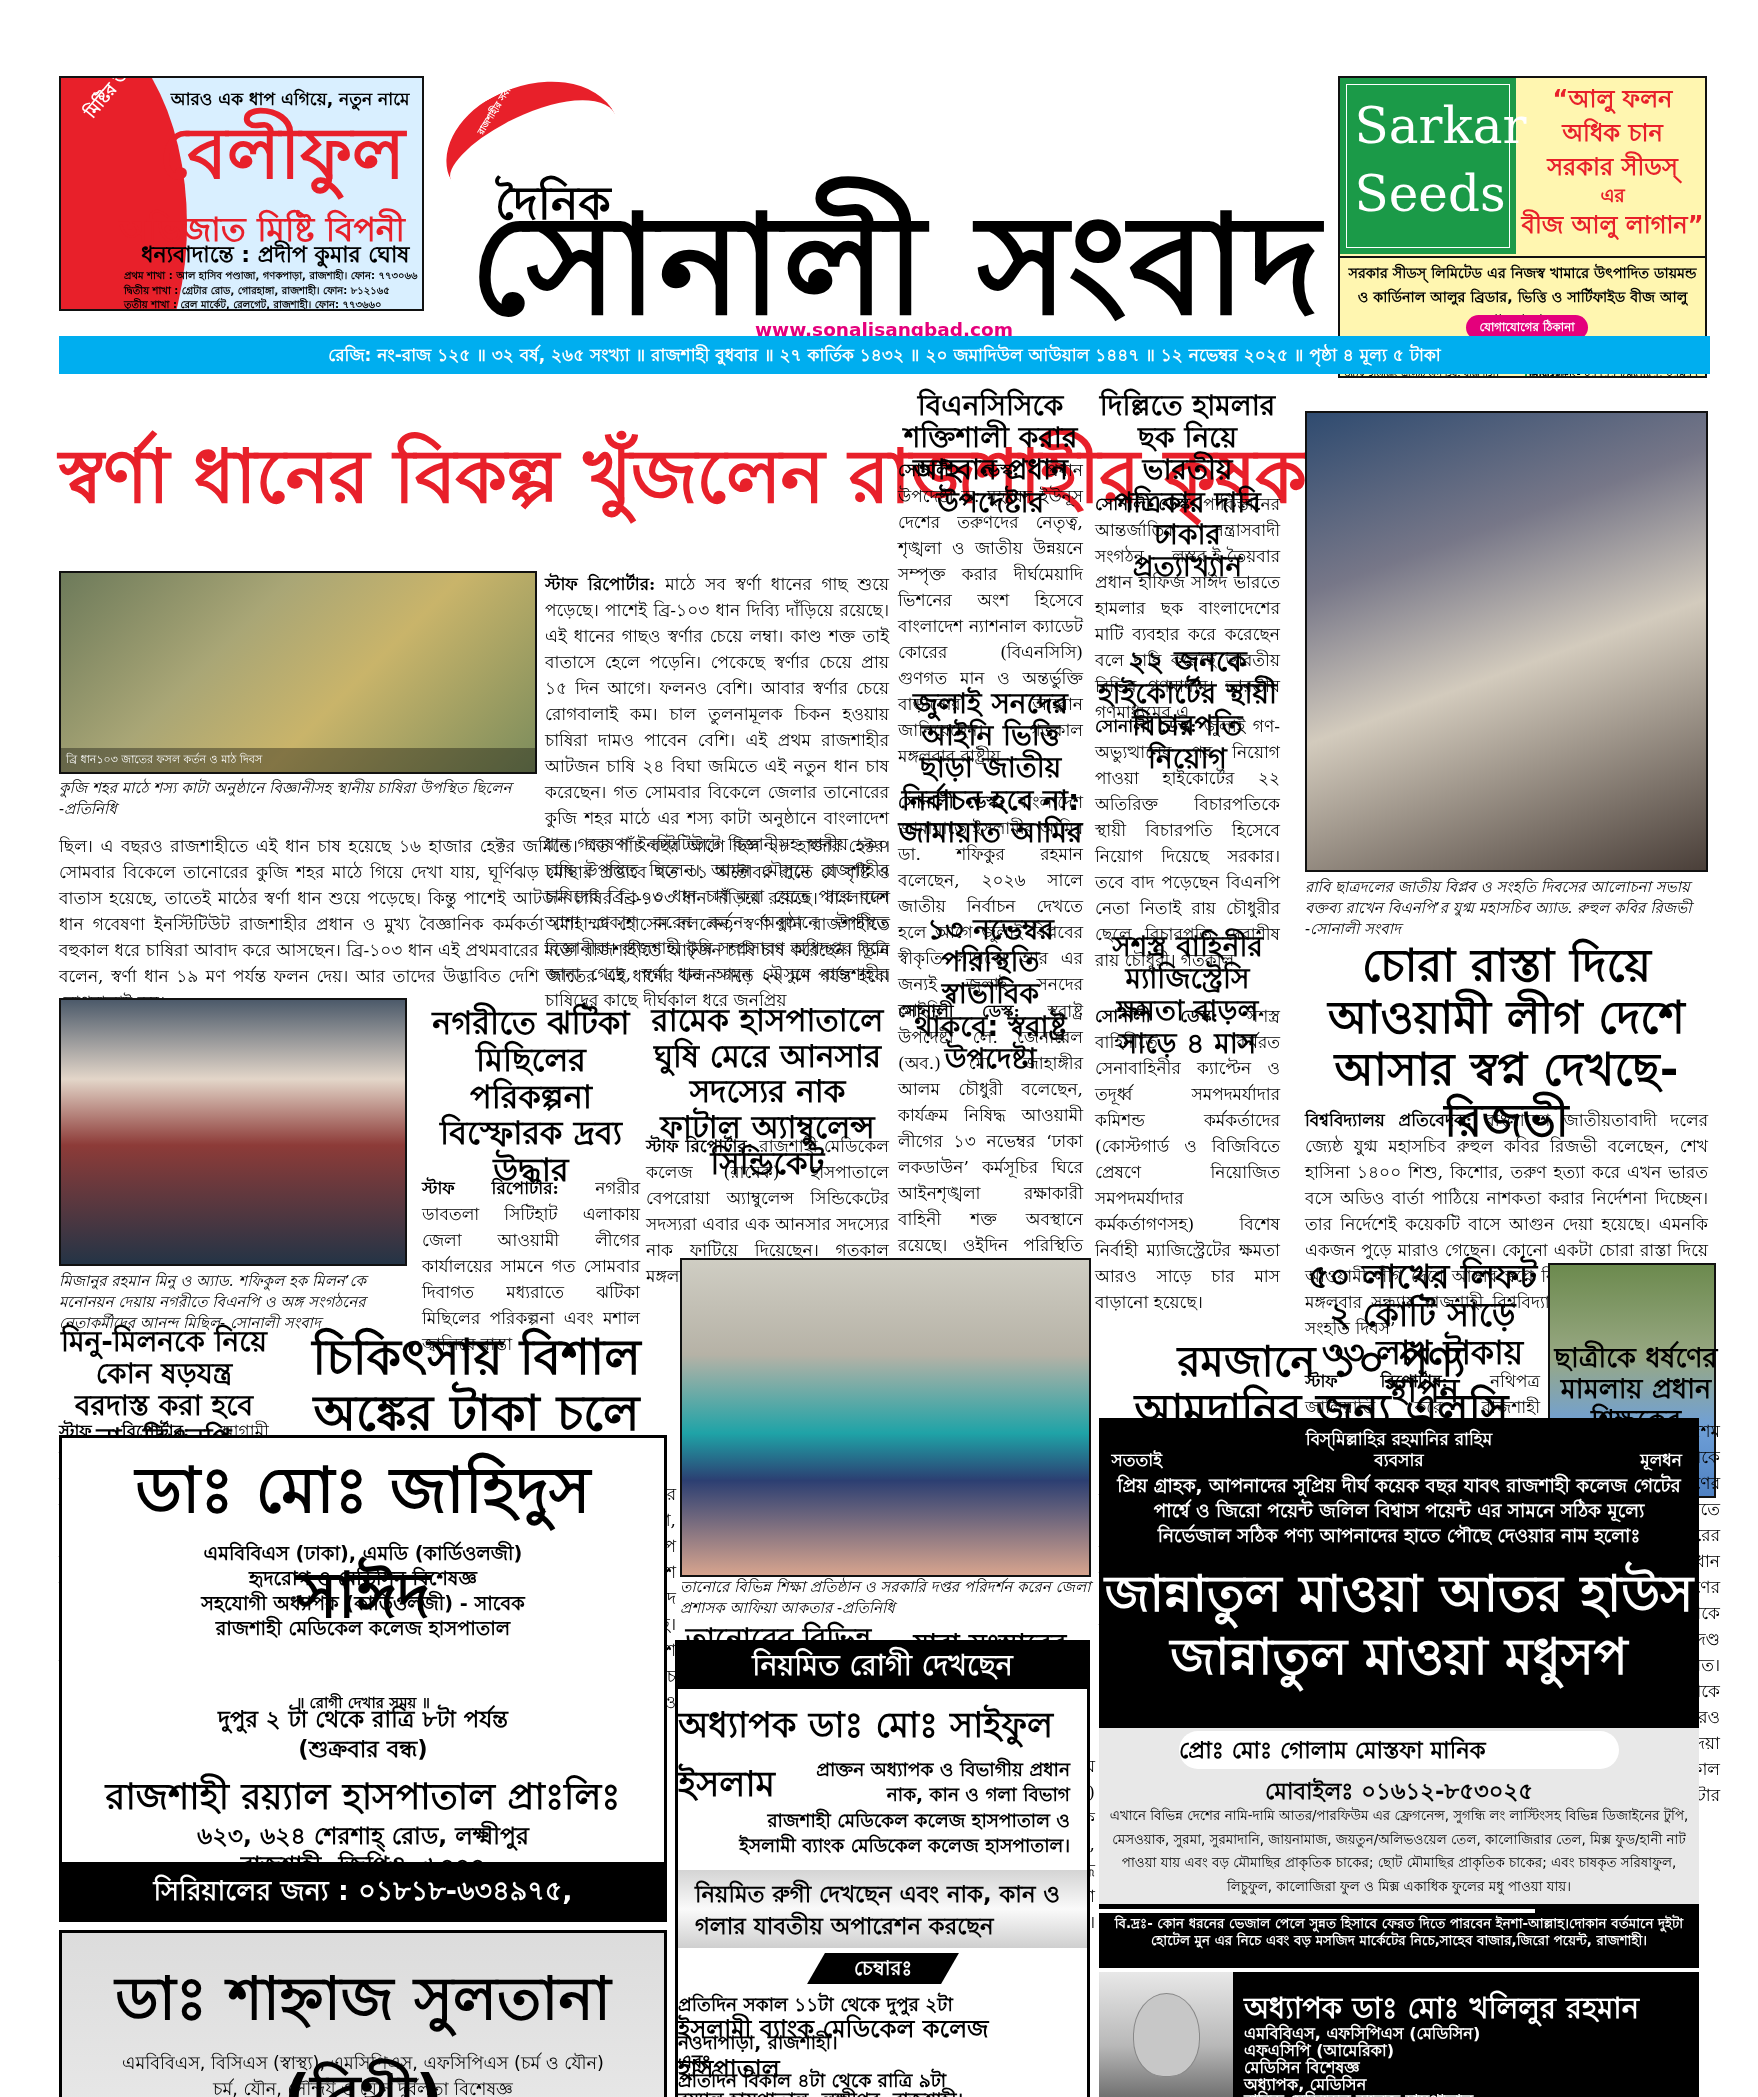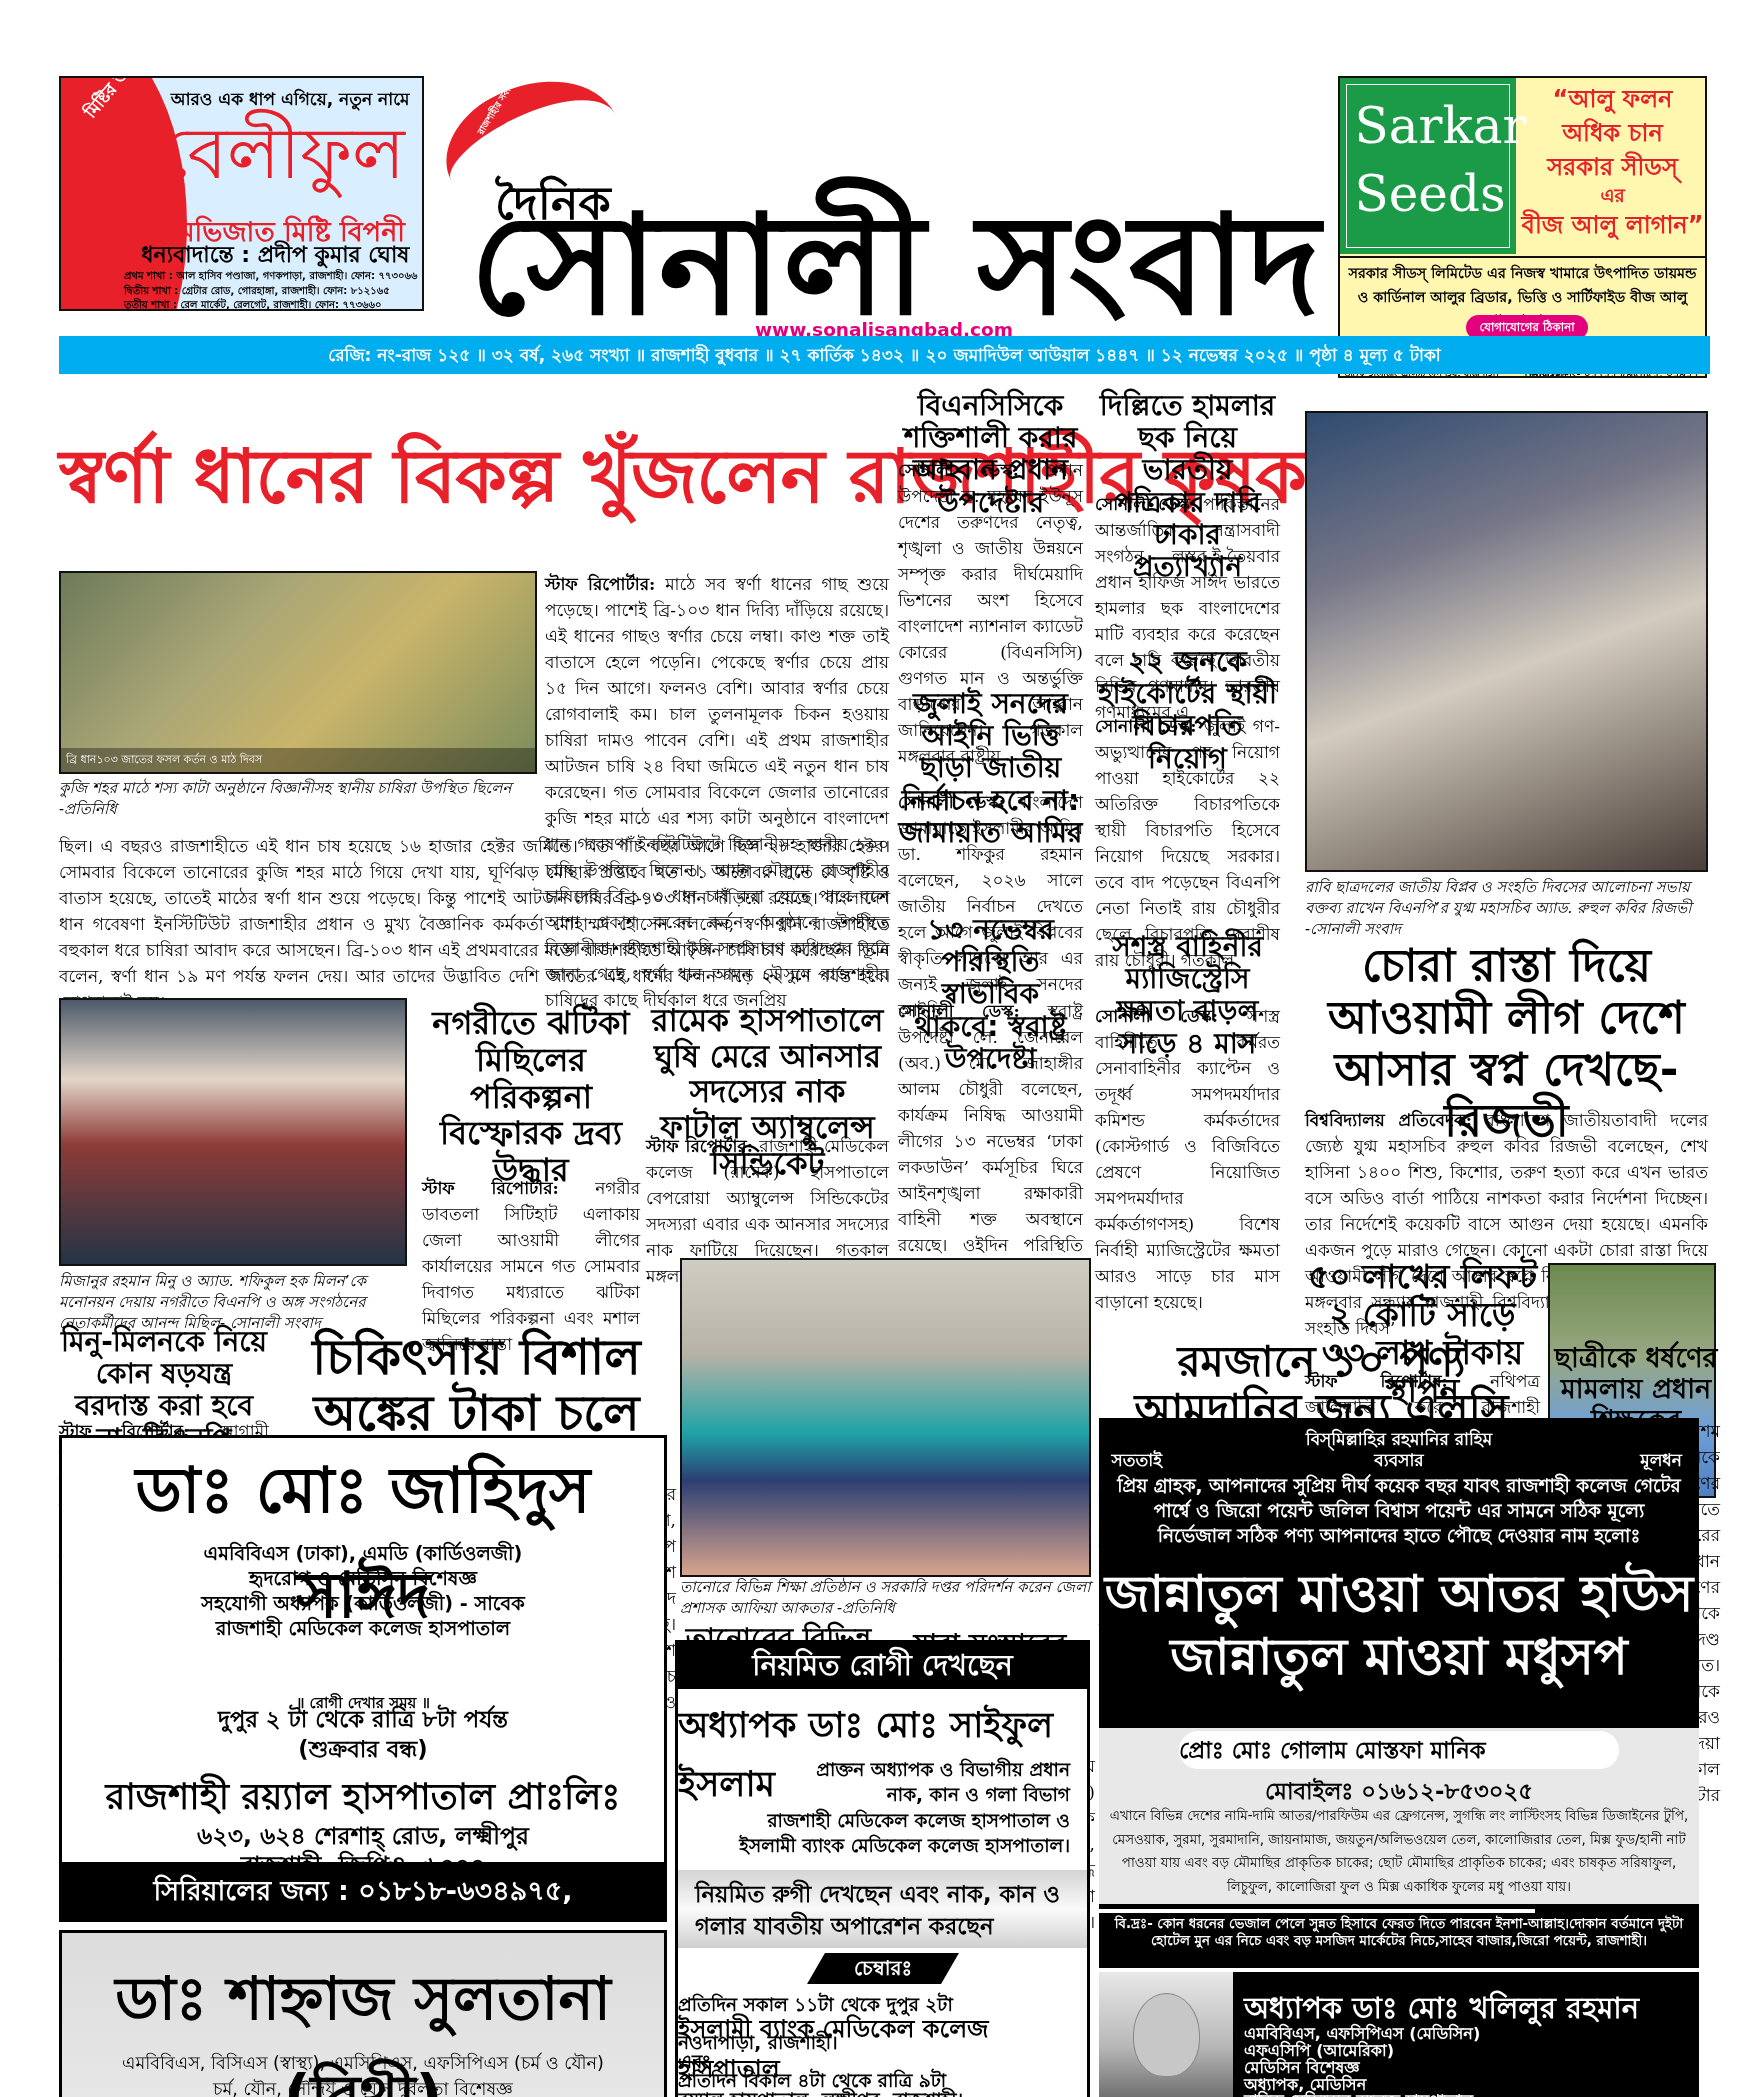--- a/index.html
+++ b/index.html
@@ -11,22 +11,22 @@
   .body-text .lead { font-weight: bold; }
   .caption { font-family: "DejaVu Serif", serif; font-style: italic; font-size: 15px; line-height: 21px; }
   .photo { background: linear-gradient(135deg, #6d7a5a 0%, #a9a676 35%, #c9b46a 60%, #7b8c5c 100%); border: 2.5px solid #111; overflow: hidden; }
   .photo .ph-label { position: absolute; left: 0; right: 0; bottom: 0; background: rgba(0,0,0,0.35); color: #fff; font-size: 11px; padding: 2.5px 5px; }
 
   
   #beliphul { left: 59px; top: 76px; width: 365px; height: 235px; border: 2.5px solid #111; background: #d9efff; overflow: hidden; }
   #beliphul .red-arc { position: absolute; left: -109px; top: -59px; width: 235px; height: 411px; background: #e8202a; border-radius: 0 80% 80% 0; }
   #beliphul .tag { position: absolute; left: 17px; top: 29px; color: #fff; font-weight: bold; font-size: 17px; transform: rotate(-50deg); transform-origin: left top; }
   #beliphul .sub { position: absolute; right: 12.6px; top: 8.4px; font-weight: bold; font-size: 17px; }
-  #beliphul .brand { position: absolute; right: 17px; top: 40px; color: #e8202a; font-weight: normal; font-size: 71px; line-height: 1; text-align: center; }
-  #beliphul .tagline { position: absolute; right: 17px; top: 133px; color: #e8202a; font-weight: bold; font-size: 27px; text-align: right; }
+  #beliphul .brand { position: absolute; right: 17px; top: 40px; color: #e8202a; font-weight: bold; font-size: 71px; line-height: 1; text-align: center; }
+  #beliphul .tagline { position: absolute; right: 17px; top: 126px; color: #e8202a; font-weight: bold; font-size: 33px; text-align: right; }
   #beliphul .thanks { position: absolute; right: 12.6px; top: 159px; font-weight: bold; font-size: 22px; }
   #beliphul .branch { position: absolute; left: 63px; font-size: 10px; font-weight: bold; white-space: nowrap; }
 
   #pub-tag { left: 445px; top: 84px; width: 176px; height: 126px; }
   #pub-tag .swoosh { position: absolute; left: 0; top: 0; width: 176px; height: 126px; border-top: 29px solid #e8202a; border-radius: 60% 80% 0 0; transform: rotate(-28deg); }
   #pub-tag .txt { position: absolute; left: 29px; top: 46px; color: #fff; font-size: 9.2px; font-weight: bold; transform: rotate(-58deg); transform-origin: left top; white-space: nowrap; }
   #daily { left: 495px; top: 168px; font-size: 46px; font-weight: bold; }
   #title { left: 470px; top: 197px; font-size: 138px; font-weight: bold; line-height: 1; letter-spacing: 1.7px; white-space: nowrap; }
   #website { left: 755px; top: 319px; color: #e4007c; font-weight: bold; font-size: 18.5px; }
 

